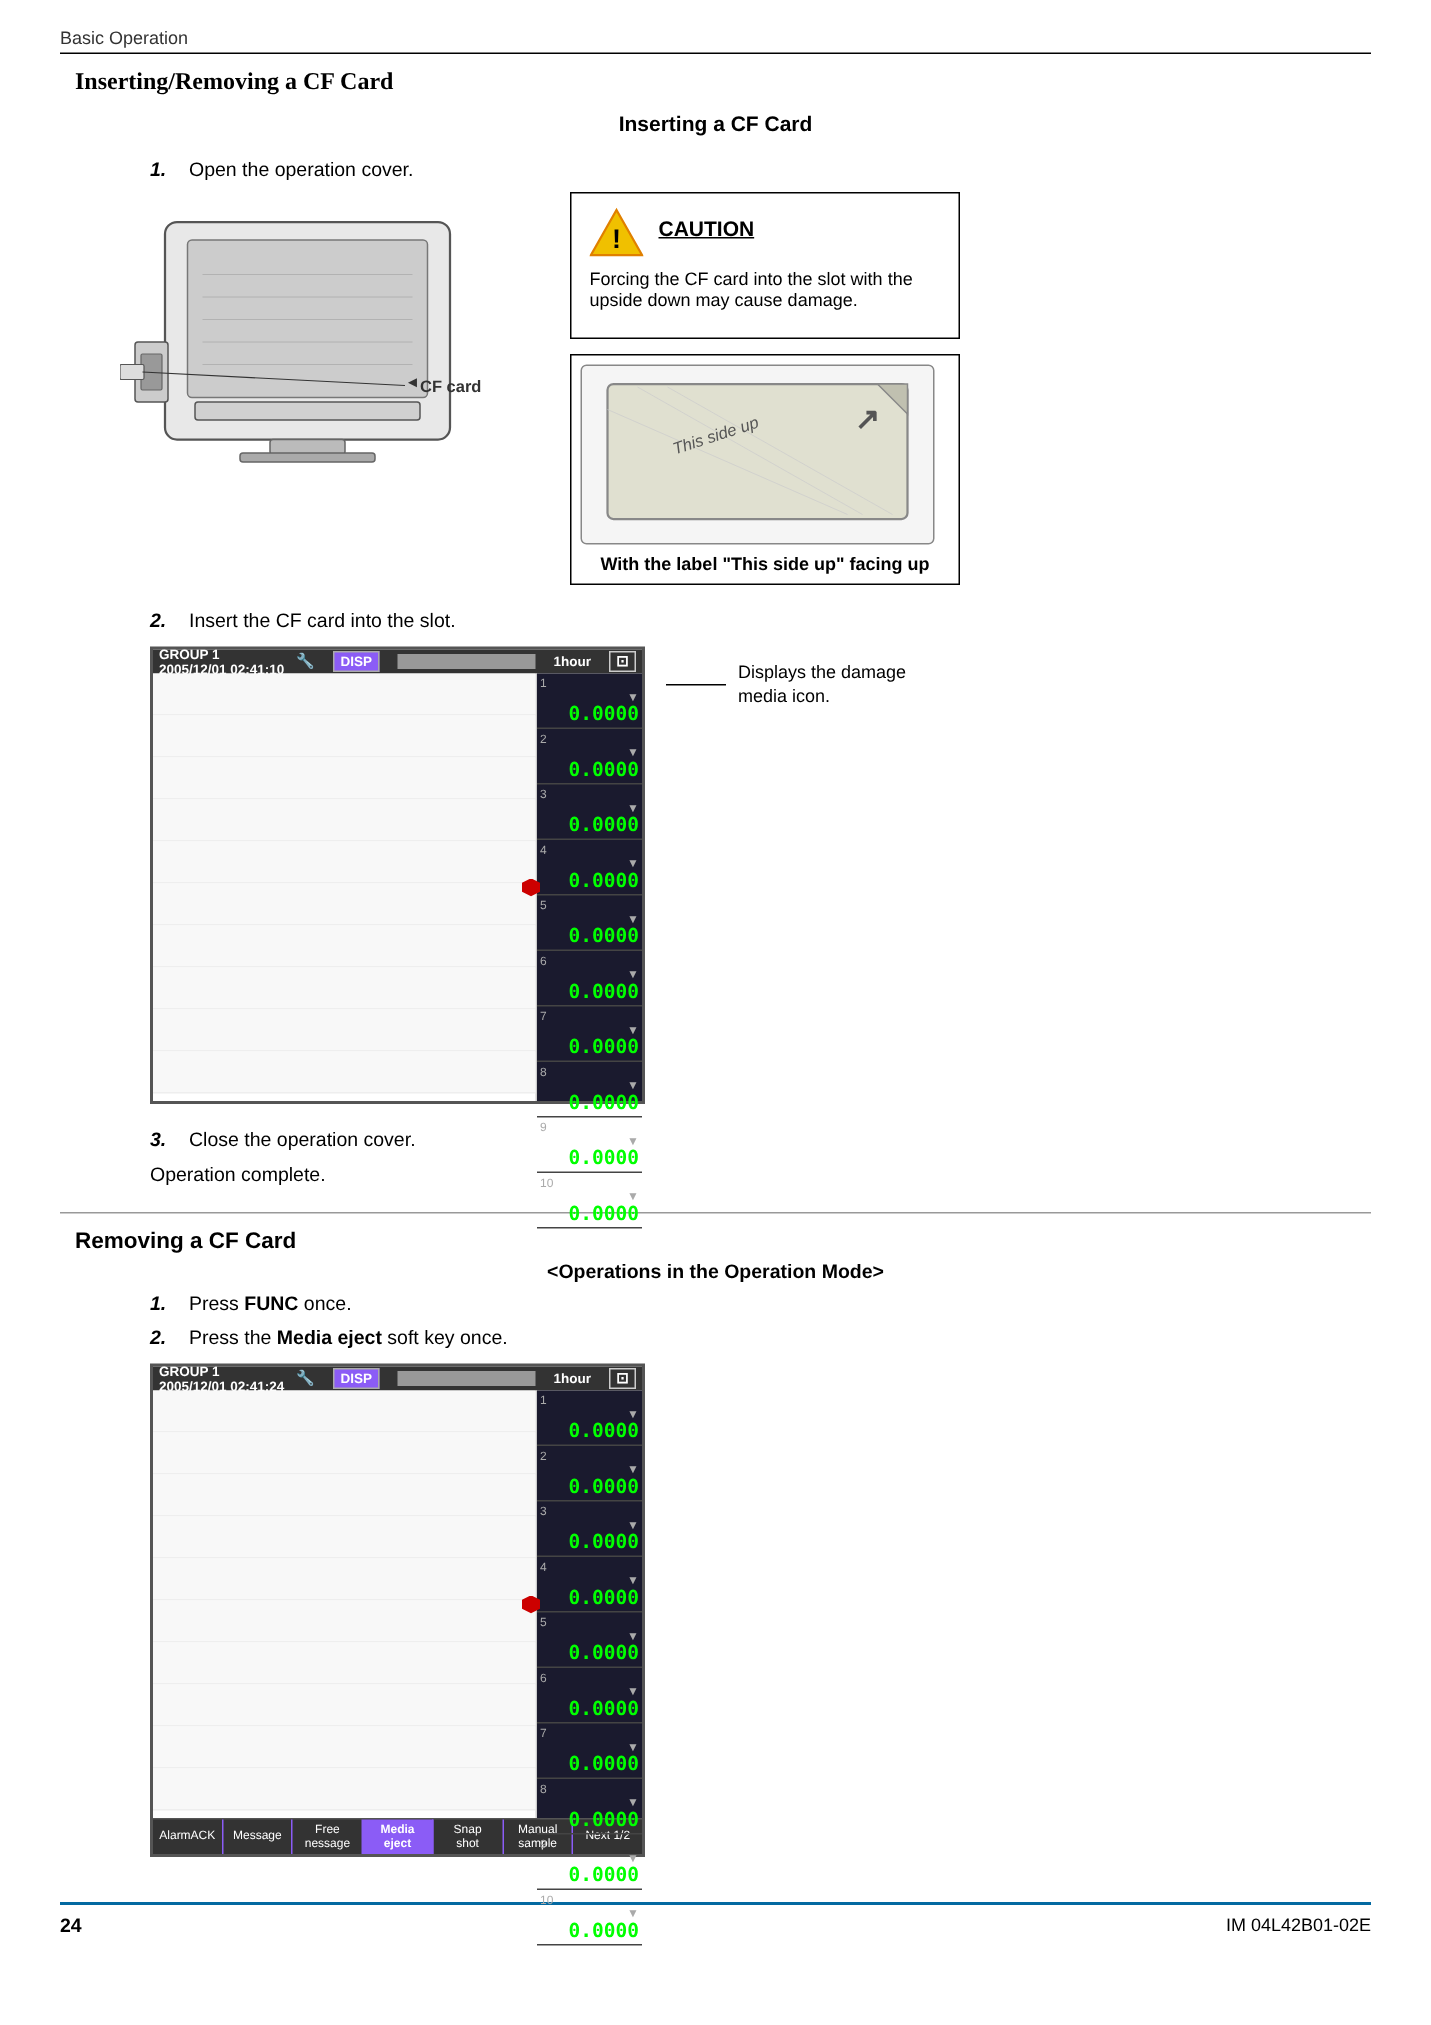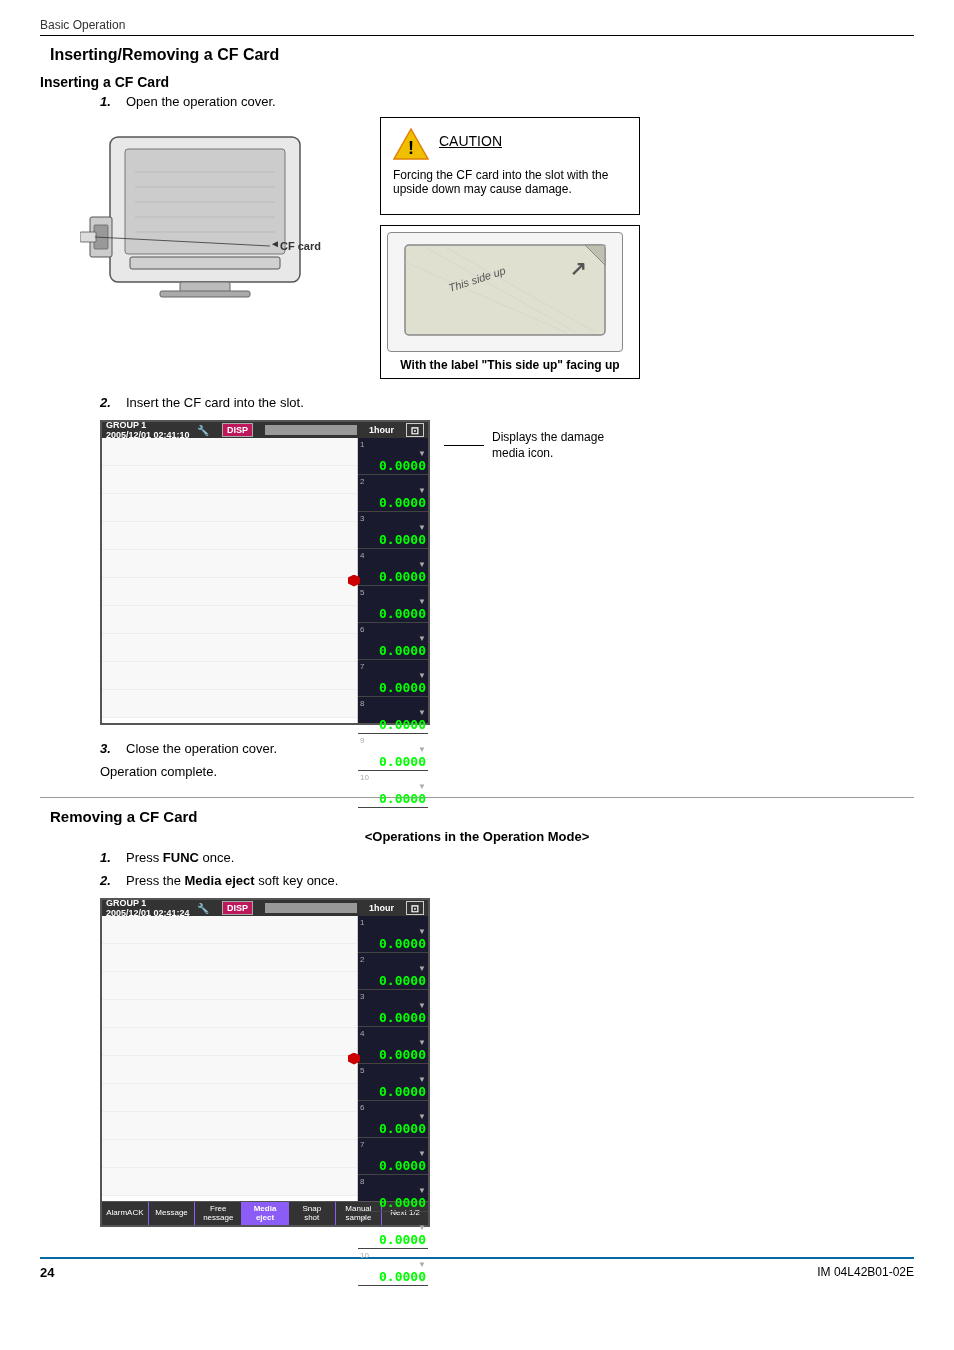--- a/index.html
+++ b/index.html
@@ -67,21 +67,21 @@
 
     .caution-box {
       border: 1.5px solid #000;
       padding: 8px 12px;
       width: 260px;
       flex-shrink: 0;
     }
 
     .caution-title {
       text-align: center;
-      font-weight: normal;
+      font-weight: bold;
       font-size: 14px;
       text-decoration: underline;
       margin-bottom: 6px;
     }
 
     .caution-text {
       font-size: 12px;
       margin-bottom: 10px;
     }
 
@@ -136,21 +136,21 @@
     .screen-header-group {
       font-size: 9px;
       white-space: nowrap;
     }
 
     .screen-disp-btn {
       border: 1px solid #aaa;
       padding: 1px 4px;
       font-size: 9px;
       color: #fff;
-      background: #be185d;
+      background: #8b5cf6;
       margin-left: 4px;
     }
 
     .screen-disp-icon {
       border: 1px solid #ccc;
       width: 18px;
       height: 14px;
       display: flex;
       align-items: center;
       justify-content: center;
@@ -303,25 +303,25 @@
       padding: 1px;
     }
 
     .softkey:last-child { border-right: none; }
   </style>
 </head>
 <body>
 
 <div class="top-label">Basic Operation</div>
 
-<div style="margin-bottom:10px;">
+<div style="margin-bottom:10px;font-family:Liberation Serif, serif;">
   <div class="section-title" style="margin-left:10px;">Inserting/Removing a CF Card</div>
 </div>
 
-<div class="sub-title" style="margin-left:0; text-align:left; margin-bottom:4px;">Inserting a CF Card</div>
+<div class="sub-title" style="margin-left:0; text-align:center; margin-bottom:15px;">Inserting a CF Card</div>
 
 <div class="step">
   <span class="step-num">1.</span>
   <span class="step-text">Open the operation cover.</span>
 </div>
 
 <div class="diagram-area">
 
   <div style="position:relative; flex-shrink:0;">
     <svg class="device-svg" viewBox="0 0 280 220">

